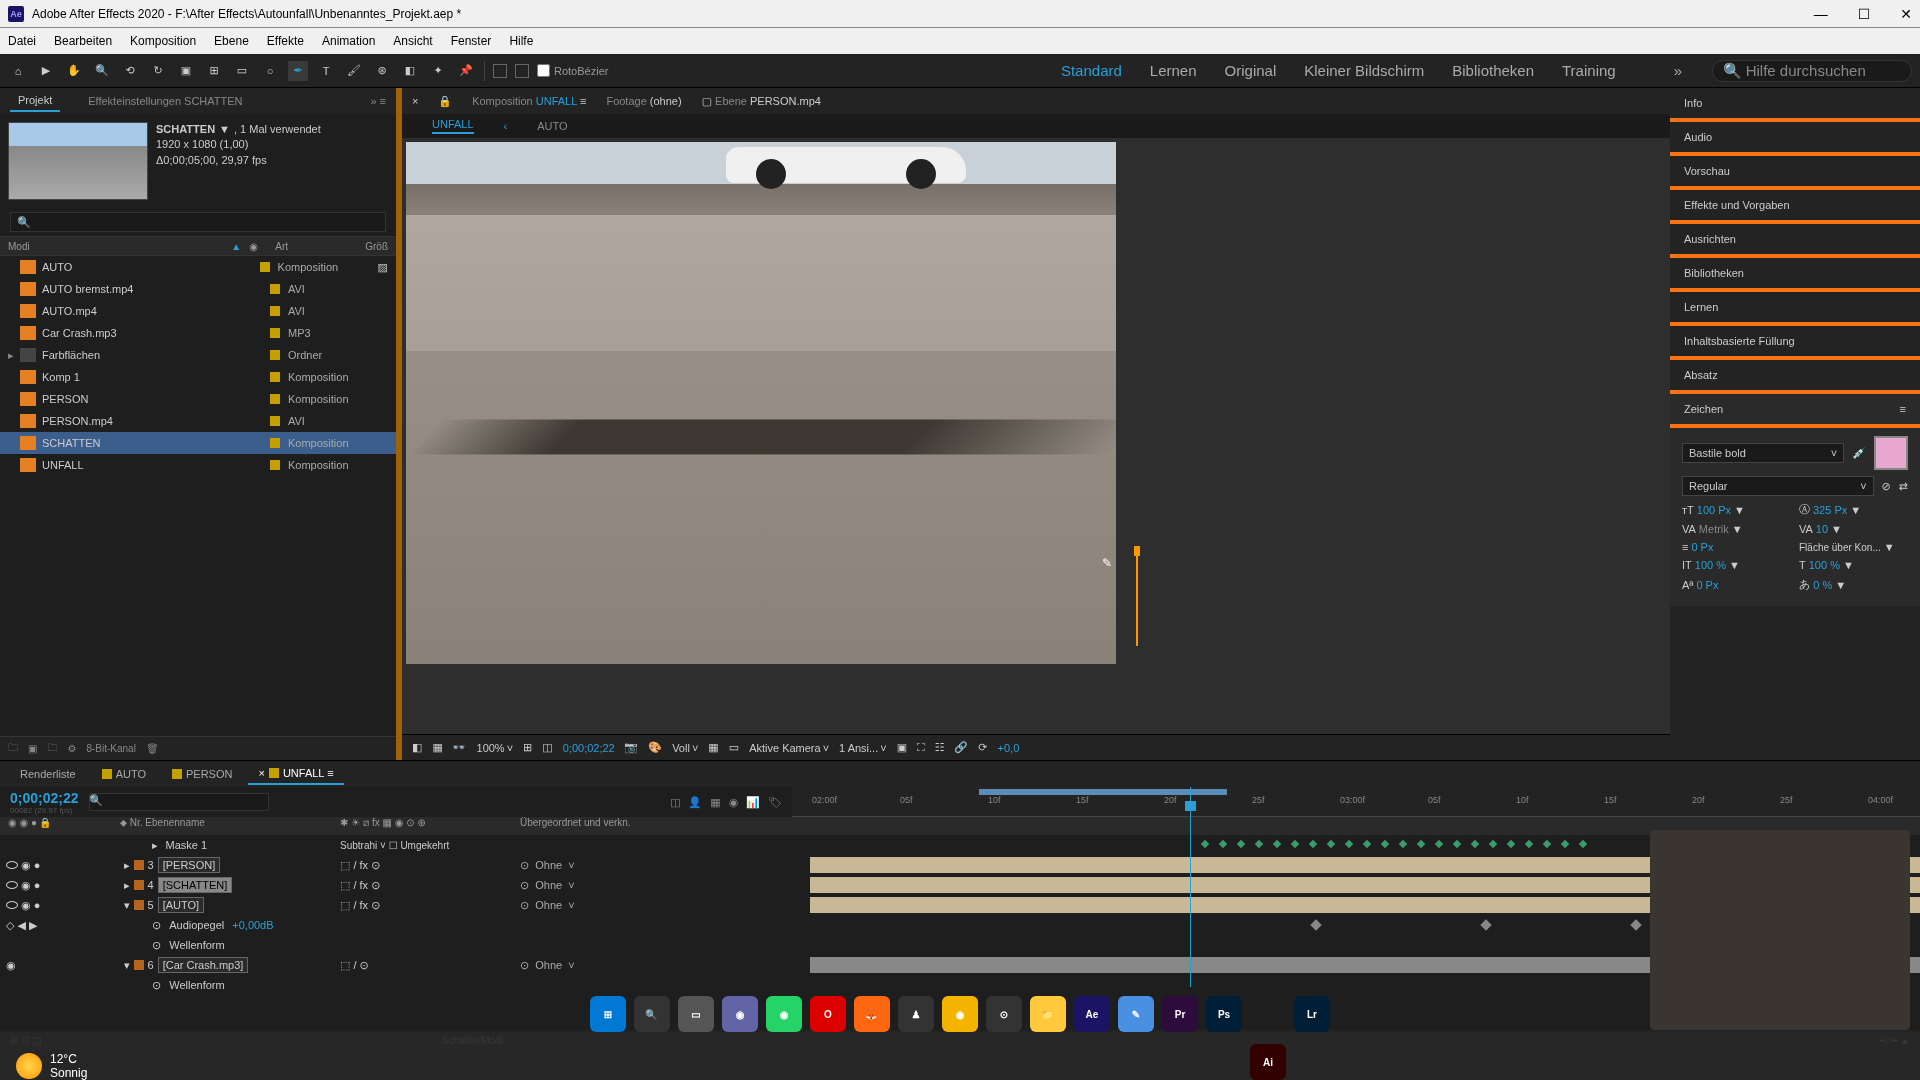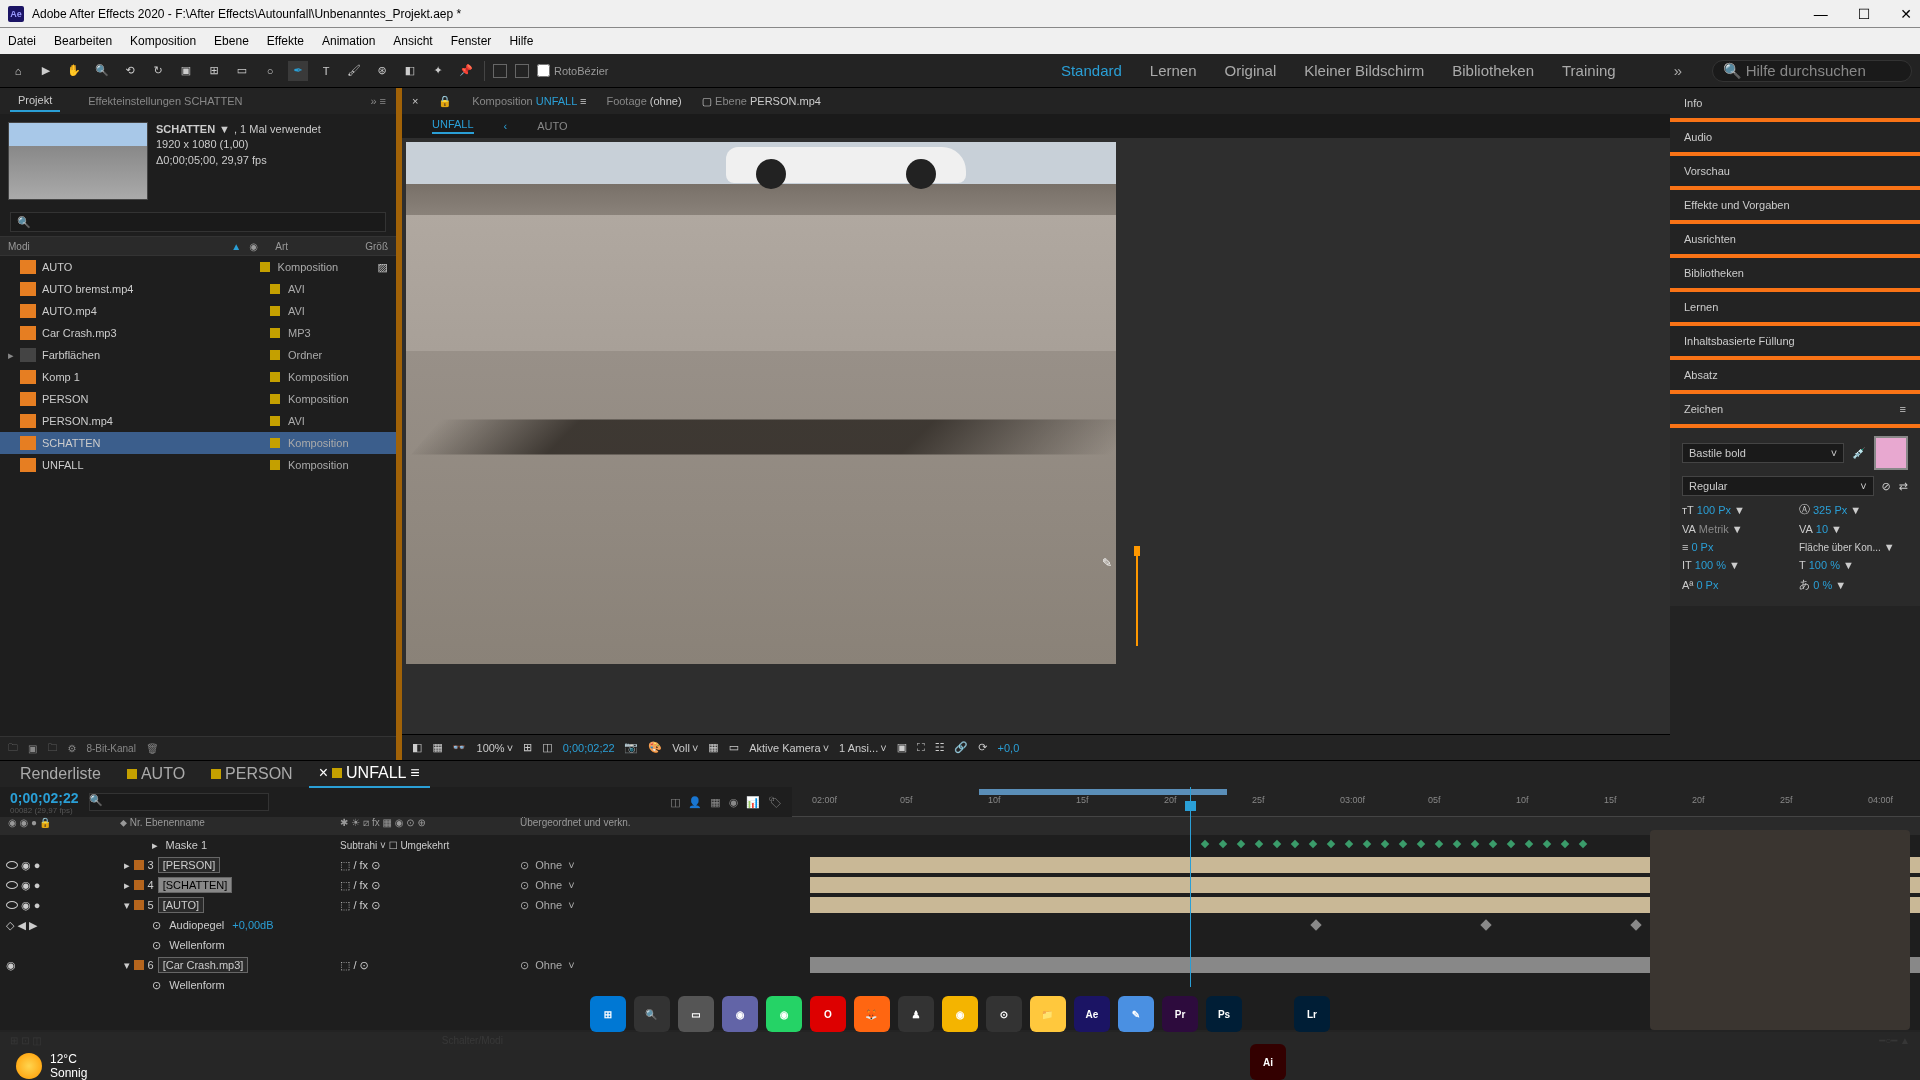--- a/index.html
+++ b/index.html
@@ -69,21 +69,21 @@
 .right-panel{width:250px;background:#232323;display:flex;flex-direction:column;font-size:11px}
 .right-panel .sec{height:34px;display:flex;align-items:center;padding:0 14px;border-bottom:4px solid #f97316;cursor:pointer;color:#ccc}
 .right-panel .sec.open{background:#2a2a2a}
 .char-panel{padding:8px 12px;background:#2a2a2a}
 .char-row{display:flex;align-items:center;gap:8px;margin-bottom:6px}
 .char-row .dd{flex:1;height:20px;background:#1a1a1a;border:1px solid #444;display:flex;align-items:center;padding:0 6px}
 .char-swatch{width:34px;height:34px;background:#e8a8d0;border:2px solid #888}
 .char-val{color:#2a9fd6}
 .char-row .ctrl{display:flex;align-items:center;gap:3px;flex:1}
 .timeline-area{height:290px;background:#1e1e1e;display:flex;flex-direction:column;border-top:1px solid #000}
-.tl-tabs{height:26px;background:#232323;display:flex;align-items:center;padding:0 10px;gap:6px;font-size:16px}
+.tl-tabs{height:26px;background:#232323;display:flex;align-items:center;padding:0 10px;gap:6px;font-size:11px}
 .tl-tabs .tab{padding:4px 10px;color:#aaa;cursor:pointer;display:flex;align-items:center;gap:4px}
 .tl-tabs .tab.active{border-bottom:2px solid #2a9fd6;color:#fff}
 .tl-tabs .sw{width:10px;height:10px;background:#c4a000}
 .tl-header{height:30px;display:flex}
 .tl-left{width:792px;display:flex;align-items:center;padding:0 10px;gap:10px}
 .tl-time{color:#2a9fd6;font-size:14px;font-weight:bold}
 .tl-search{width:180px;height:18px;background:#1a1a1a;border:1px solid #333}
 .tl-icons{margin-left:auto;display:flex;gap:8px;color:#888}
 .tl-right{flex:1;position:relative}
 .ruler{height:30px;background:#232323;position:relative;border-bottom:1px solid #444}

